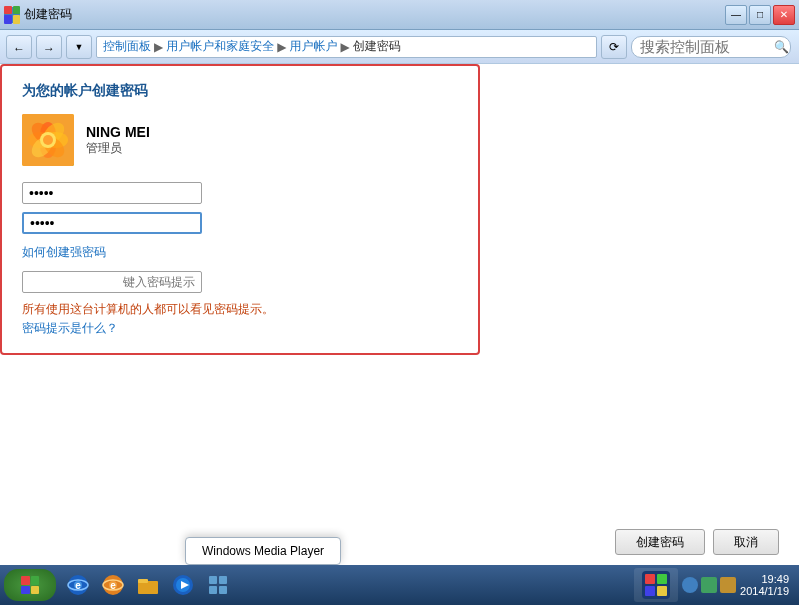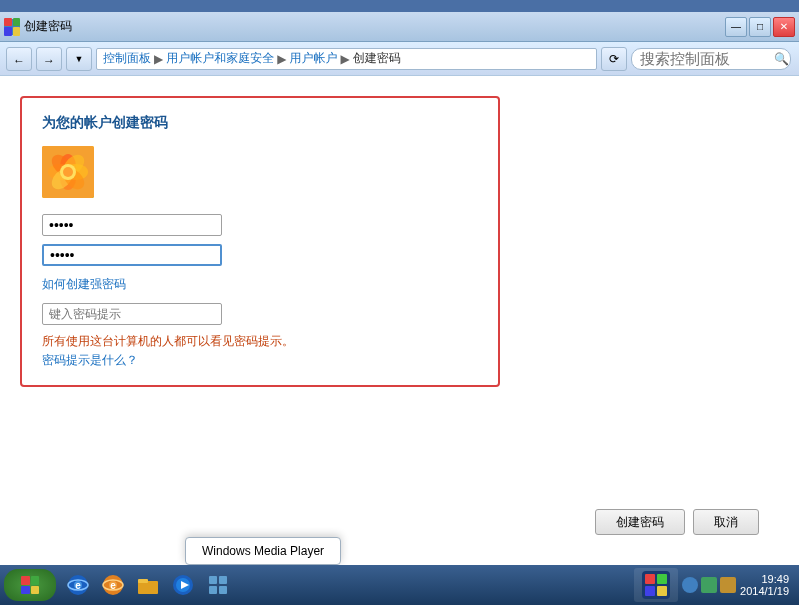--- a/index.html
+++ b/index.html
@@ -13,21 +13,20 @@
     }
 
     
     .window {
       position: absolute;
       top: 0; left: 0; right: 0;
       bottom: 40px;
       background: #f0f0f0;
       display: flex;
       flex-direction: column;
-      margin-top: 12px;
     }
 
     
     .title-bar {
       height: 30px;
       background: linear-gradient(to bottom, #c8daf0 0%, #a8c4e0 100%);
       display: flex;
       align-items: center;
       padding: 0 4px;
       border-bottom: 1px solid #7a9fc0;
@@ -110,21 +109,20 @@
       background: none; border: none;
       cursor: pointer;
       font-size: 12px;
       color: #666;
     }
 
     
     .content-area {
       flex: 1;
       background: white;
-      padding: 20px;
       display: flex;
       flex-direction: column;
       gap: 12px;
     }
 
     
     .form-panel {
       border: 2px solid #d94040;
       border-radius: 4px;
       padding: 16px 20px;
@@ -198,20 +196,21 @@
       width: 180px;
       height: 22px;
       border: 1px solid #a0a0a0;
       border-radius: 2px;
       padding: 0 6px;
       font-size: 12px;
       color: #1d4ed8;
       background: white;
       margin-top: 10px;
       outline: none;
+      text-align: right;
     }
 
     .hint-note {
       font-size: 12px;
       color: #c2410c;
       margin-top: 6px;
       line-height: 1.4;
     }
 
     
@@ -356,20 +355,24 @@
             <ellipse cx="18" cy="26" rx="12" ry="8" fill="#ffa020" opacity="0.8"></ellipse>
             <ellipse cx="34" cy="26" rx="12" ry="8" fill="#ffb820" opacity="0.8"></ellipse>
             <ellipse cx="20" cy="19" rx="8" ry="12" fill="#ff7010" opacity="0.6" transform="rotate(-45 20 19)"></ellipse>
             <ellipse cx="32" cy="19" rx="8" ry="12" fill="#ffc020" opacity="0.6" transform="rotate(45 32 19)"></ellipse>
             <ellipse cx="20" cy="33" rx="8" ry="12" fill="#ffd040" opacity="0.6" transform="rotate(45 20 33)"></ellipse>
             <ellipse cx="32" cy="33" rx="8" ry="12" fill="#ff9010" opacity="0.6" transform="rotate(-45 32 33)"></ellipse>
             <circle cx="26" cy="26" r="8" fill="#ffe060"></circle>
             <circle cx="26" cy="26" r="5" fill="#ffa030"></circle>
           </svg>
         </div>
+        <div class="user-details">
+          <div class="user-name">NING MEI</div>
+          <div class="user-role">管理员</div>
+        </div>
       </div>
 
       <div class="form-group">
         <input type="password" class="password-input" value="•••••" style="">
       </div>
       <div class="form-group">
         <input type="password" class="password-input focused" value="•••••" style="">
       </div>
 
       <a class="link-text">如何创建强密码</a>

